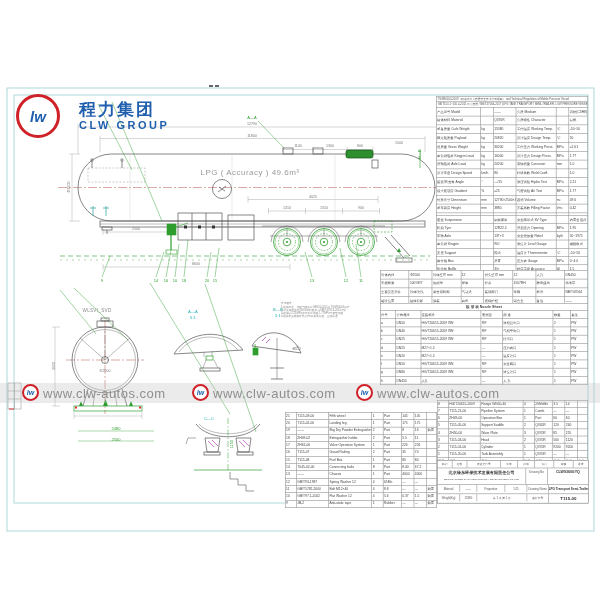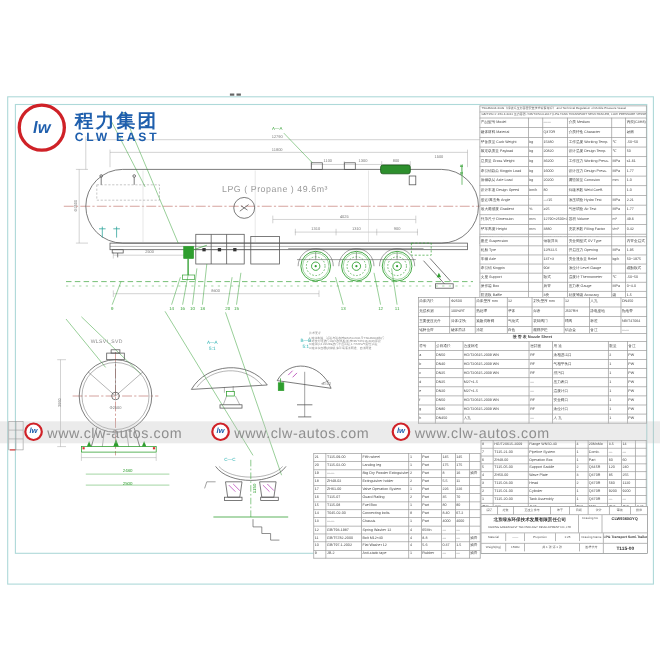--- a/index.html
+++ b/index.html
@@ -71,21 +71,21 @@
   .wmg{position:absolute;top:2px;display:flex;align-items:flex-end;height:16px}
   .wmring{width:13px;height:13px;border-radius:50%;border:2px solid #cf2127;display:flex;
           align-items:center;justify-content:center;margin-right:4px;background:#fff}
   .wmring span{font-size:7px;font-weight:bold;font-style:italic;color:#1f5fad;line-height:7px}
   .wmtext{font-size:13px;color:#8f8f8f;letter-spacing:.5px}
   
   #applogo{position:absolute;left:16px;top:94px;display:flex;align-items:center;z-index:6}
   .ring{width:38px;height:38px;border-radius:50%;border:3.5px solid #cf2127;background:#fff;
         display:flex;align-items:center;justify-content:center}
   .ring span{font-size:15px;font-weight:bold;font-style:italic;color:#1f5fad}
-  .lt{margin-left:8px}
+  .lt{margin-left:19px}
   .lt .cn{font-size:17px;font-weight:bold;color:#1f5fad;letter-spacing:2px;line-height:19px;white-space:nowrap}
   .lt .en{font-size:11px;font-weight:bold;color:#1f5fad;letter-spacing:2.5px;line-height:13px;white-space:nowrap}
 </style>
 </head>
 <body>
 
 <svg width="600" height="600" viewBox="0 0 600 600">
 
   <g stroke="#aed9d9" fill="none" stroke-width="1">
     <rect x="7" y="88" width="587" height="443"></rect>
@@ -324,21 +324,21 @@
     <span class="lbl c-d" style="left: 287px; top: 208px;">1310</span>
     <span class="lbl c-d" style="left: 324px; top: 208px;">1310</span>
     <span class="lbl c-d" style="left: 361px; top: 208px;">900</span>
     <span class="lbl c-d" style="left: 196px; top: 264px;">8600</span>
     <span class="lbl c-d rot" style="left: 69px; top: 187px;">Φ2500</span>
     <span class="lbl c-d rot" style="left: 54px; top: 366px;">3950</span>
     <span class="lbl c-d" style="left: 105px; top: 371px;">Φ2500</span>
     <span class="lbl c-g" style="left: 116px; top: 428px;">2480</span>
     <span class="lbl c-g" style="left: 116px; top: 438.5px;">2500</span>
     <span class="lbl c-g rot" style="left: 231px; top: 444px;">1150</span>
-    <span class="lbl c-big" style="left: 250px; top: 172px;">LPG ( Propane ) 49.6m³</span>
+    <span class="lbl c-big" style="left: 250px; top: 172px;">LPG ( Accuracy ) 49.6m³</span>
     <span class="lbl c-v" style="left: 97px; top: 310px;">WLSVI_SVD</span>
     <span class="lbl c-t" style="left: 193px; top: 311px;">A—A</span>
     <span class="lbl c-t" style="left: 193px; top: 317px;">5:1</span>
     <span class="lbl c-t" style="left: 278px; top: 309px;">B—B</span>
     <span class="lbl c-t" style="left: 278px; top: 315px;">5:1</span>
     <span class="lbl c-t" style="left: 209px; top: 418px;">C—C</span>
     <span class="lbl c-g" style="left: 252px; top: 117px;">A—A</span>
     <span class="lbl c-g rot" style="left: 419px; top: 154px;">B—B</span>
     <span class="lbl c-d" style="left: 297px; top: 349px;">δ=12</span>
     <span class="lbl c-g" style="left: 102px; top: 280px;">9</span>
@@ -971,15 +971,15 @@
     <span class="wmtext">www.clw-autos.com</span>
   </div>
 </div>
 
 <div id="applogo">
   <div class="ring">
       <span>lw</span>
     </div>
   <div class="lt">
     <div class="cn">程力集团</div>
-    <div class="en">CLW EAST</div>
+    <div class="en">CLW GROUP</div>
   </div>
 </div>
 
 </body></html>

